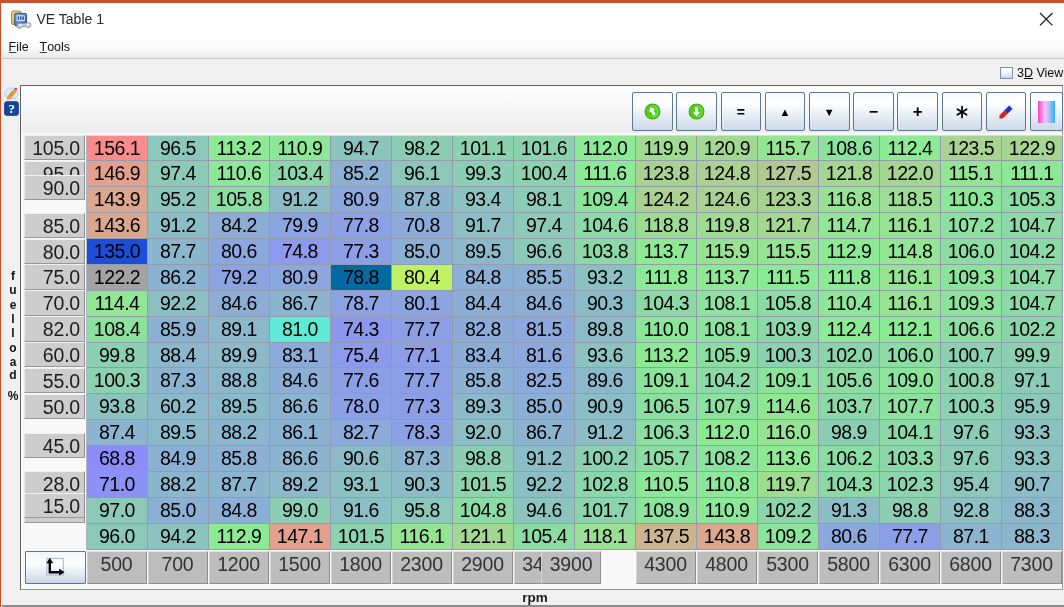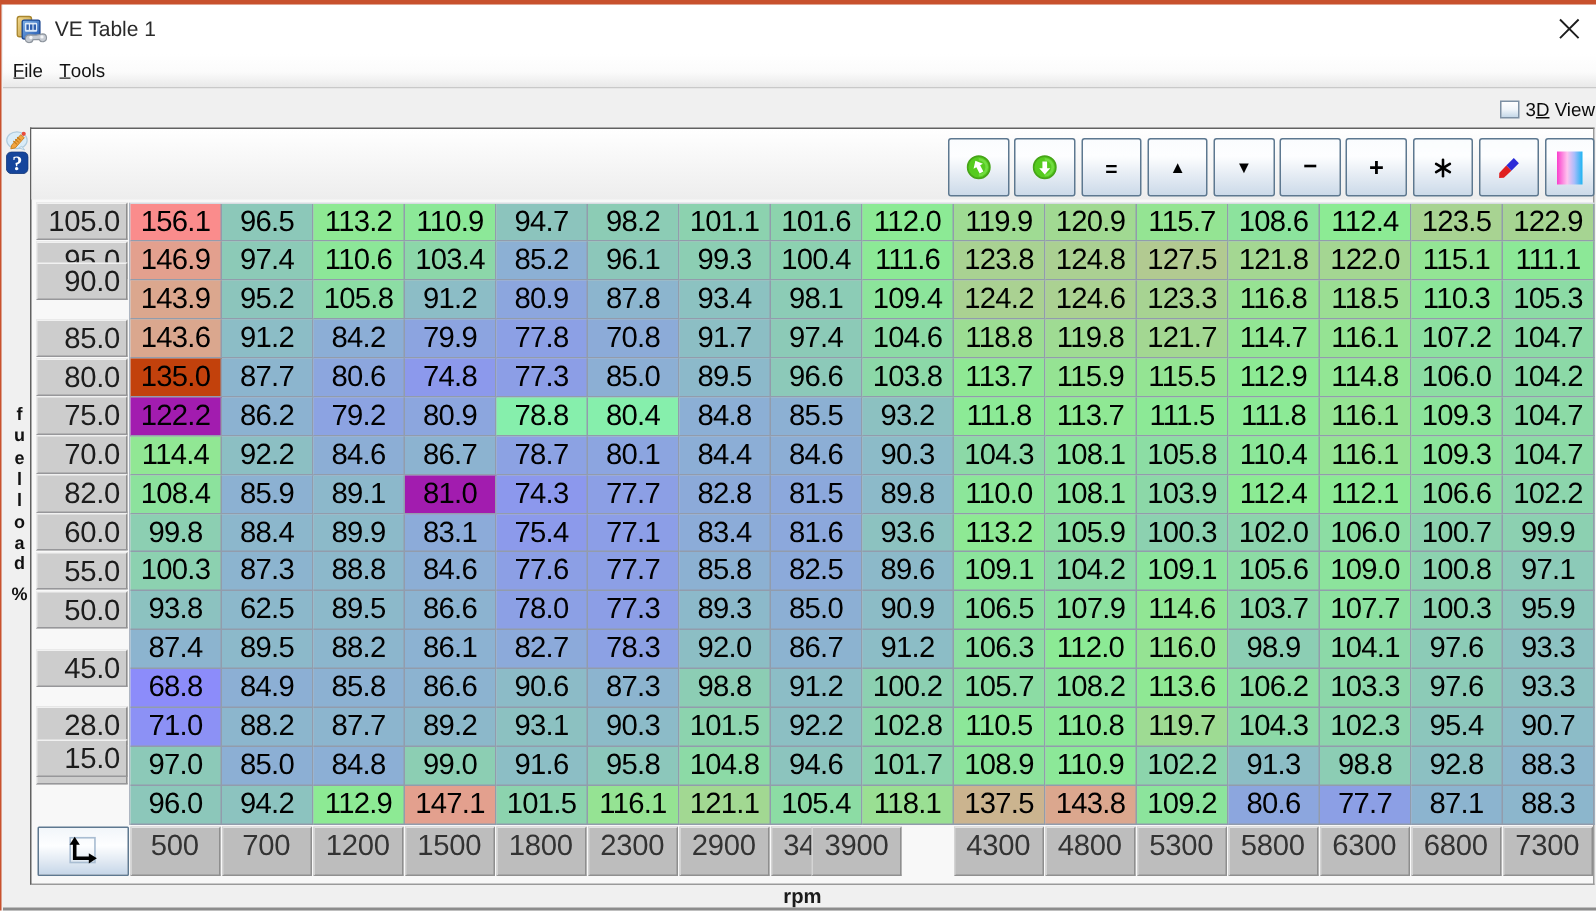--- a/index.html
+++ b/index.html
@@ -216,42 +216,42 @@
       <div class="c" style="background:#8cbec4">91.7</div>
       <div class="c" style="background:#8ccab7">97.4</div>
       <div class="c" style="background:#8cdaa6">104.6</div>
       <div class="c" style="background:#9cdd93">118.8</div>
       <div class="c" style="background:#9fdb93">119.8</div>
       <div class="c" style="background:#a3d792">121.7</div>
       <div class="c" style="background:#92e694">114.7</div>
       <div class="c" style="background:#95e393">116.1</div>
       <div class="c" style="background:#8ce0a0">107.2</div>
       <div class="c" style="background:#8cdaa6">104.7</div>
-      <div class="c" style="background:#c2410c">135.0</div>
+      <div class="c" style="background:#1d4ed8">135.0</div>
       <div class="c" style="background:#8cb5ce">87.7</div>
       <div class="c" style="background:#8ca6de">80.6</div>
       <div class="c" style="background:#8c99ec">74.8</div>
       <div class="c" style="background:#8c9ee6">77.3</div>
       <div class="c" style="background:#8cafd4">85.0</div>
       <div class="c" style="background:#8cb9ca">89.5</div>
       <div class="c" style="background:#8cc9b9">96.6</div>
       <div class="c" style="background:#8cd8a8">103.8</div>
       <div class="c" style="background:#8fe894">113.7</div>
       <div class="c" style="background:#95e393">115.9</div>
       <div class="c" style="background:#94e493">115.5</div>
       <div class="c" style="background:#8dea94">112.9</div>
       <div class="c" style="background:#92e694">114.8</div>
       <div class="c" style="background:#8cdda3">106.0</div>
       <div class="c" style="background:#8cd9a7">104.2</div>
-      <div class="c" style="background:#a21caf">122.2</div>
+      <div class="c" style="background:#a3a3a3">122.2</div>
       <div class="c" style="background:#8cb2d1">86.2</div>
       <div class="c" style="background:#8ca3e2">79.2</div>
       <div class="c" style="background:#8ca6de">80.9</div>
-      <div class="c" style="background:#86efac">78.8</div>
-      <div class="c" style="background:#86efac">80.4</div>
+      <div class="c" style="background:#0369a1">78.8</div>
+      <div class="c" style="background:#bef264">80.4</div>
       <div class="c" style="background:#8cafd5">84.8</div>
       <div class="c" style="background:#8cb0d3">85.5</div>
       <div class="c" style="background:#8cc1c1">93.2</div>
       <div class="c" style="background:#8cea96">111.8</div>
       <div class="c" style="background:#8fe894">113.7</div>
       <div class="c" style="background:#8ce996">111.5</div>
       <div class="c" style="background:#8cea96">111.8</div>
       <div class="c" style="background:#95e393">116.1</div>
       <div class="c" style="background:#8ce49b">109.3</div>
       <div class="c" style="background:#8cdaa6">104.7</div>
@@ -267,21 +267,21 @@
       <div class="c" style="background:#8cd9a7">104.3</div>
       <div class="c" style="background:#8ce29e">108.1</div>
       <div class="c" style="background:#8cdda4">105.8</div>
       <div class="c" style="background:#8ce799">110.4</div>
       <div class="c" style="background:#95e393">116.1</div>
       <div class="c" style="background:#8ce49b">109.3</div>
       <div class="c" style="background:#8cdaa6">104.7</div>
       <div class="c" style="background:#8ce29d">108.4</div>
       <div class="c" style="background:#8cb1d2">85.9</div>
       <div class="c" style="background:#8cb8cb">89.1</div>
-      <div class="c" style="background:#a21caf">81.0</div>
+      <div class="c" style="background:#5eead4">81.0</div>
       <div class="c" style="background:#8c98ed">74.3</div>
       <div class="c" style="background:#8c9fe5">77.7</div>
       <div class="c" style="background:#8caad9">82.8</div>
       <div class="c" style="background:#8ca8dc">81.5</div>
       <div class="c" style="background:#8cbac9">89.8</div>
       <div class="c" style="background:#8ce69a">110.0</div>
       <div class="c" style="background:#8ce29e">108.1</div>
       <div class="c" style="background:#8cd8a8">103.9</div>
       <div class="c" style="background:#8ceb94">112.4</div>
       <div class="c" style="background:#8cea95">112.1</div>
@@ -313,21 +313,21 @@
       <div class="c" style="background:#8caada">82.5</div>
       <div class="c" style="background:#8cb9c9">89.6</div>
       <div class="c" style="background:#8ce49c">109.1</div>
       <div class="c" style="background:#8cd9a7">104.2</div>
       <div class="c" style="background:#8ce49c">109.1</div>
       <div class="c" style="background:#8cdca4">105.6</div>
       <div class="c" style="background:#8ce39c">109.0</div>
       <div class="c" style="background:#8cd2af">100.8</div>
       <div class="c" style="background:#8ccab8">97.1</div>
       <div class="c" style="background:#8cc2c0">93.8</div>
-      <div class="c" style="background:#8cb8cb">62.5</div>
+      <div class="c" style="background:#8cb8cb">60.2</div>
       <div class="c" style="background:#8cb9ca">89.5</div>
       <div class="c" style="background:#8cb3d0">86.6</div>
       <div class="c" style="background:#8ca0e5">78.0</div>
       <div class="c" style="background:#8c9ee6">77.3</div>
       <div class="c" style="background:#8cb9ca">89.3</div>
       <div class="c" style="background:#8cafd4">85.0</div>
       <div class="c" style="background:#8cbcc6">90.9</div>
       <div class="c" style="background:#8cdea2">106.5</div>
       <div class="c" style="background:#8ce19f">107.9</div>
       <div class="c" style="background:#91e694">114.6</div>

